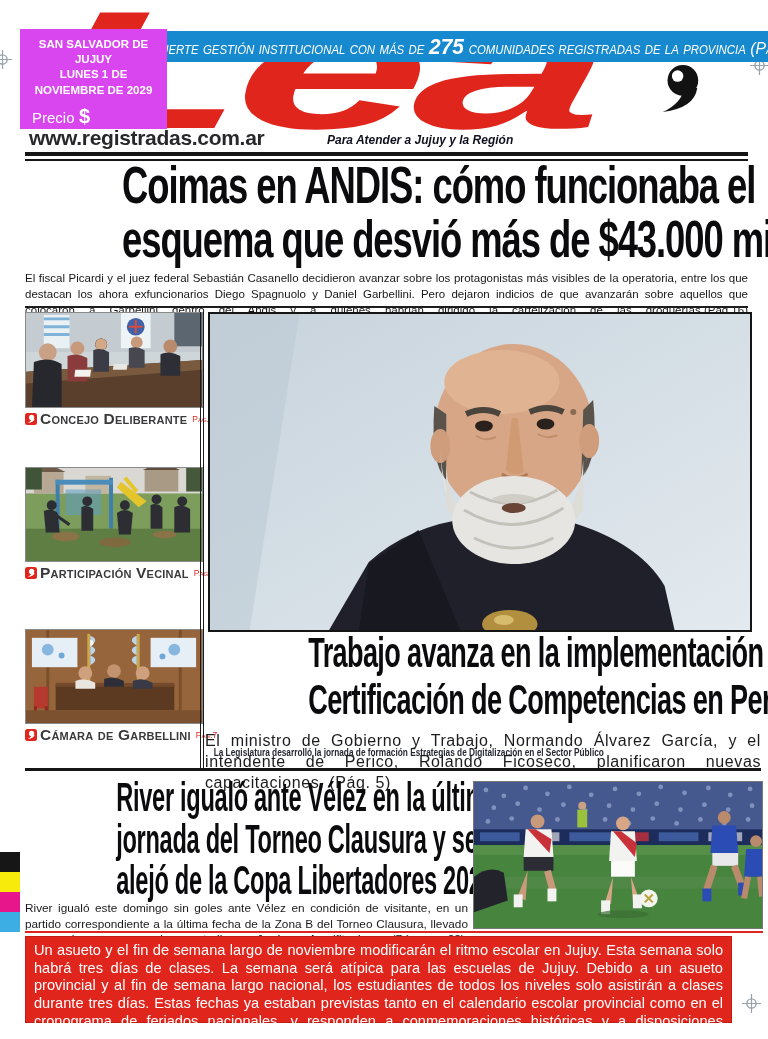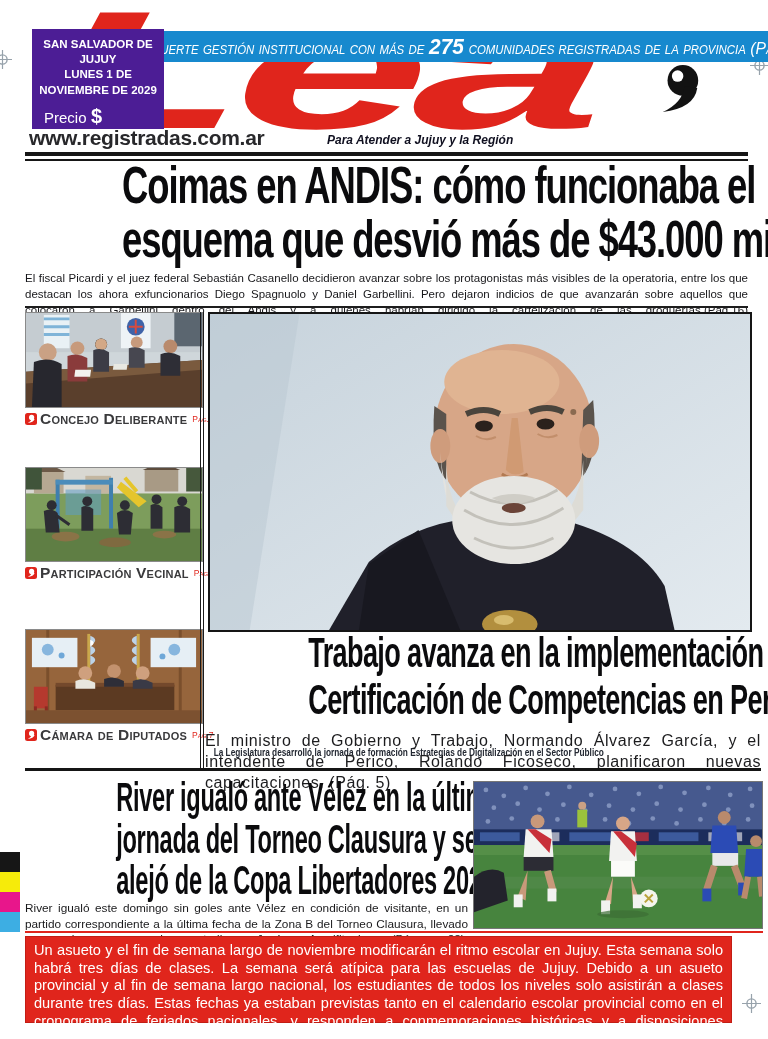--- a/index.html
+++ b/index.html
@@ -18,21 +18,21 @@
   }
   .banner{
     position:absolute;left:33px;top:31px;right:0;height:31px;background:#1789CE;z-index:2;
     display:flex;align-items:center;justify-content:center;color:#fff;
     font-style:italic;font-variant:small-caps;white-space:nowrap;overflow:hidden;
   }
   .banner .bt{font-size:16.5px;transform:scaleX(.95);transform-origin:center;display:flex;align-items:baseline;}
   .banner .num{font-size:22px;font-weight:bold;margin:0 5px;font-variant:normal;}
   .logo-mark{position:absolute;left:657px;top:64px;width:46px;height:50px;z-index:3;}
   .datebox{
-    position:absolute;left:32px;top:29px;width:132px;height:100px;background:#4c1d95;z-index:4;
+    position:absolute;left:20px;top:29px;width:147px;height:100px;background:#d946ef;z-index:4;
     color:#fff;text-align:center;padding-top:8px;
   }
   .datebox .dl{font-size:11.5px;font-weight:bold;line-height:1.32;}
   .datebox .price{margin-top:7px;text-align:left;padding-left:12px;}
   .datebox .price .pl{font-size:15px;}
   .datebox .price .pv{font-size:20px;font-weight:bold;}
   .website{position:absolute;left:29px;top:126px;font-size:21px;font-weight:bold;color:#28282B;z-index:4;letter-spacing:-.3px;}
   .tagline{position:absolute;left:327px;top:133px;font-size:12px;font-weight:bold;font-style:italic;color:#101020;z-index:4;}
   .rule-double{position:absolute;left:25px;right:20px;top:152px;height:9px;border-top:4px solid #161616;border-bottom:2px solid #161616;}
 
@@ -234,21 +234,21 @@
       <rect x="19" y="78" width="3" height="12" fill="#8c2a22"></rect>
     <rect x="0" y="82" width="178" height="13" fill="#7c5130"></rect>
   </svg>
 </div>
 <div class="sec-head" style="top:726px;" data-name="section-header-diputados">
   <svg class="bullet" viewBox="0 0 12 12" data-name="lea-bullet-icon">
     <rect width="12" height="12" rx="2.5" fill="#E0251C"></rect>
     <circle cx="6.6" cy="4.4" r="2.6" fill="#fff"></circle>
       <path d="M9.6 6 Q8.6 9.6 2.6 10 Q6.4 8.4 6.6 5.6 Z" fill="#fff"></path>
   </svg>
-  <span class="st" data-name="section-title">Cámara de Diputados</span>
+  <span class="st" data-name="section-title">Cámara de Garbellini</span>
   <span class="pg" data-name="section-page-ref">Pag.7</span>
 </div>
 <div class="sec-text sq3" style="top:744px;" data-name="section-text">La Legislatura desarrolló la jornada de formación Estrategias de Digitalización en el Sector Público</div>
 
 <div class="vsep" data-name="column-separator"></div>
 
 <div class="photo" style="left:208px;top:312px;width:544px;height:320px;border:2px solid #151515;" data-name="interview-portrait-photo">
   <svg viewBox="0 0 544 316" preserveAspectRatio="none" data-name="portrait-illustration">
     <defs>
       <linearGradient id="pbg" x1="0" y1="0" x2="1" y2="1">

